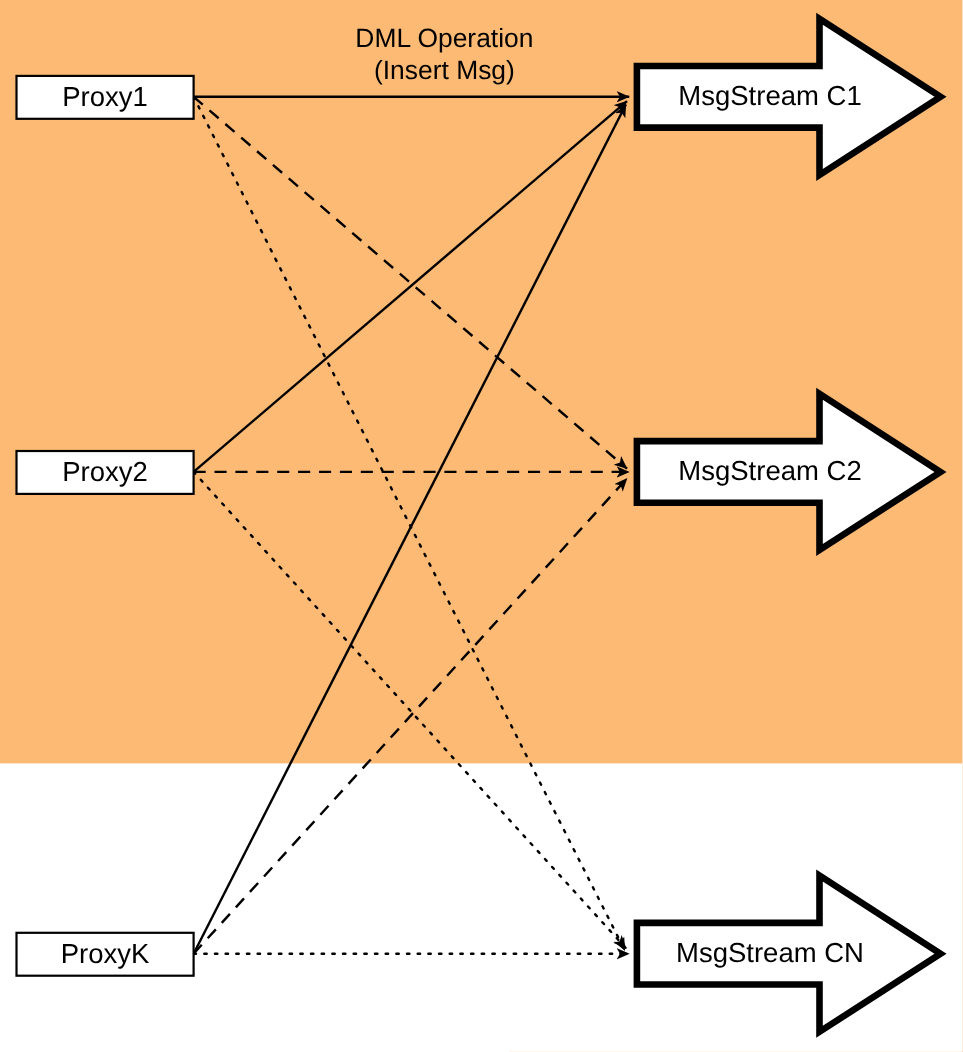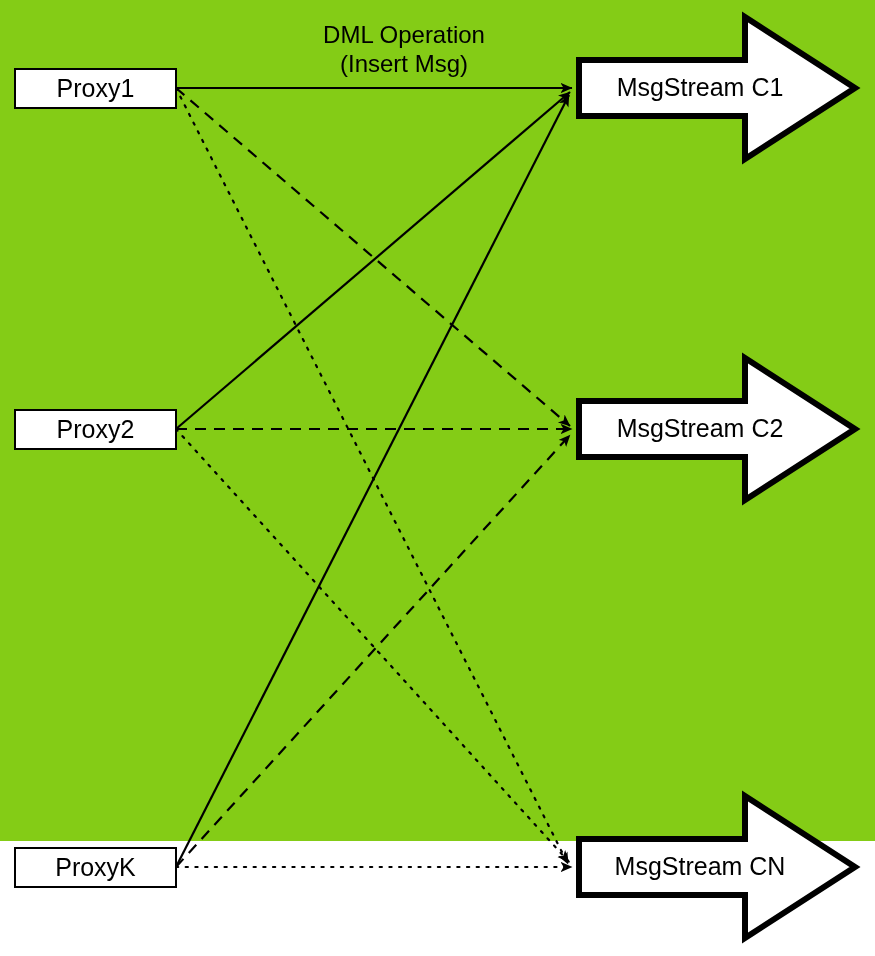--- a/index.html
+++ b/index.html
@@ -9,22 +9,22 @@
   }
   body {
     width: 875px;
     height: 956px;
     font-family: "Liberation Sans", sans-serif;
     overflow: hidden;
   }
   #diagram-root {
     position: relative;
     width: 875px;
-    height: 841px;
-    background: #84cc16;
+    height: 694px;
+    background: #fdba74;
   }
   svg.diagram-canvas {
     display: block;
     width: 875px;
     height: 956px;
   }
   .node-box-shape {
     fill: #ffffff;
     stroke: #000000;
     stroke-width: 2;

